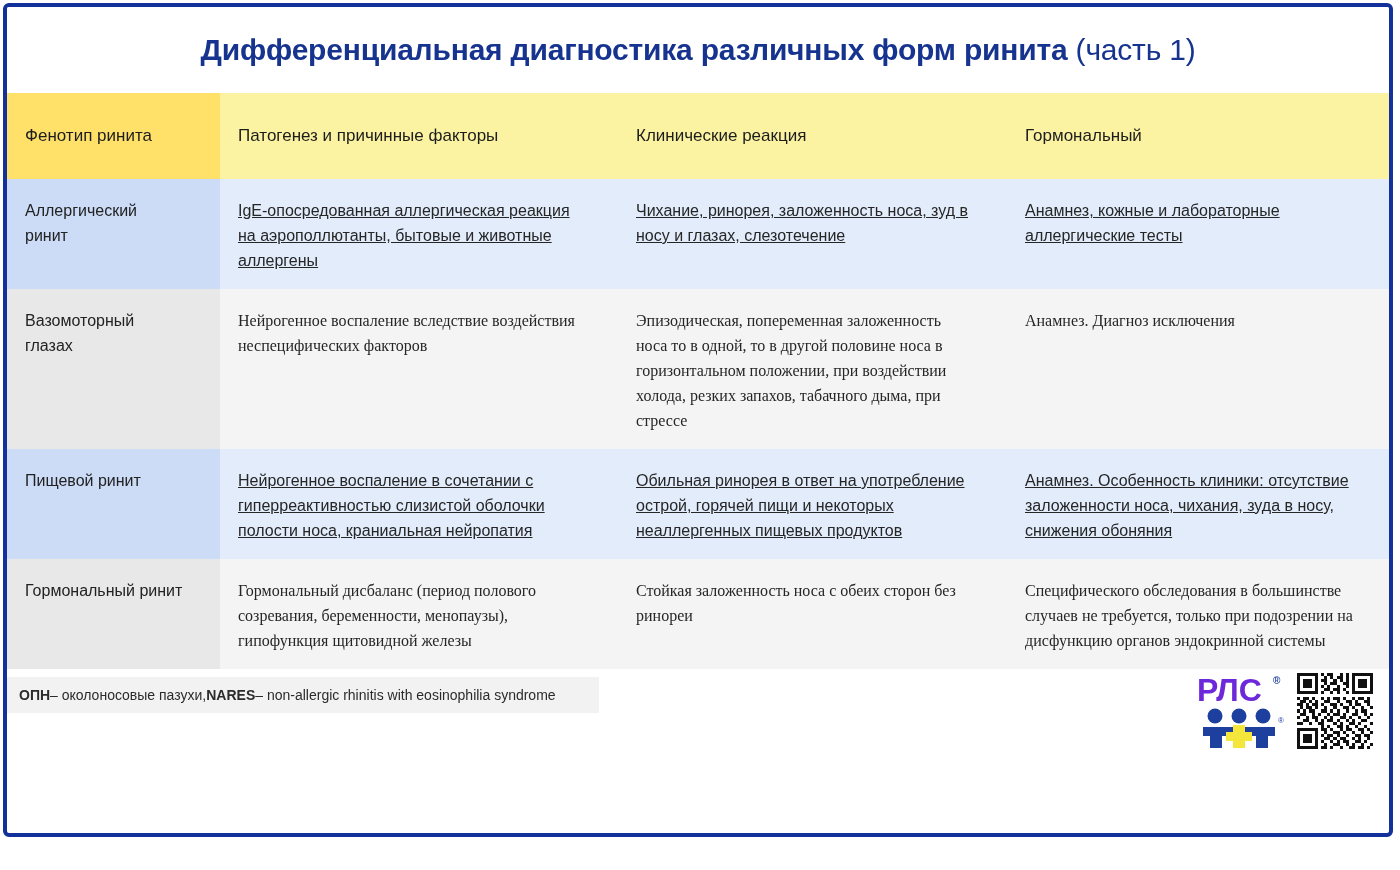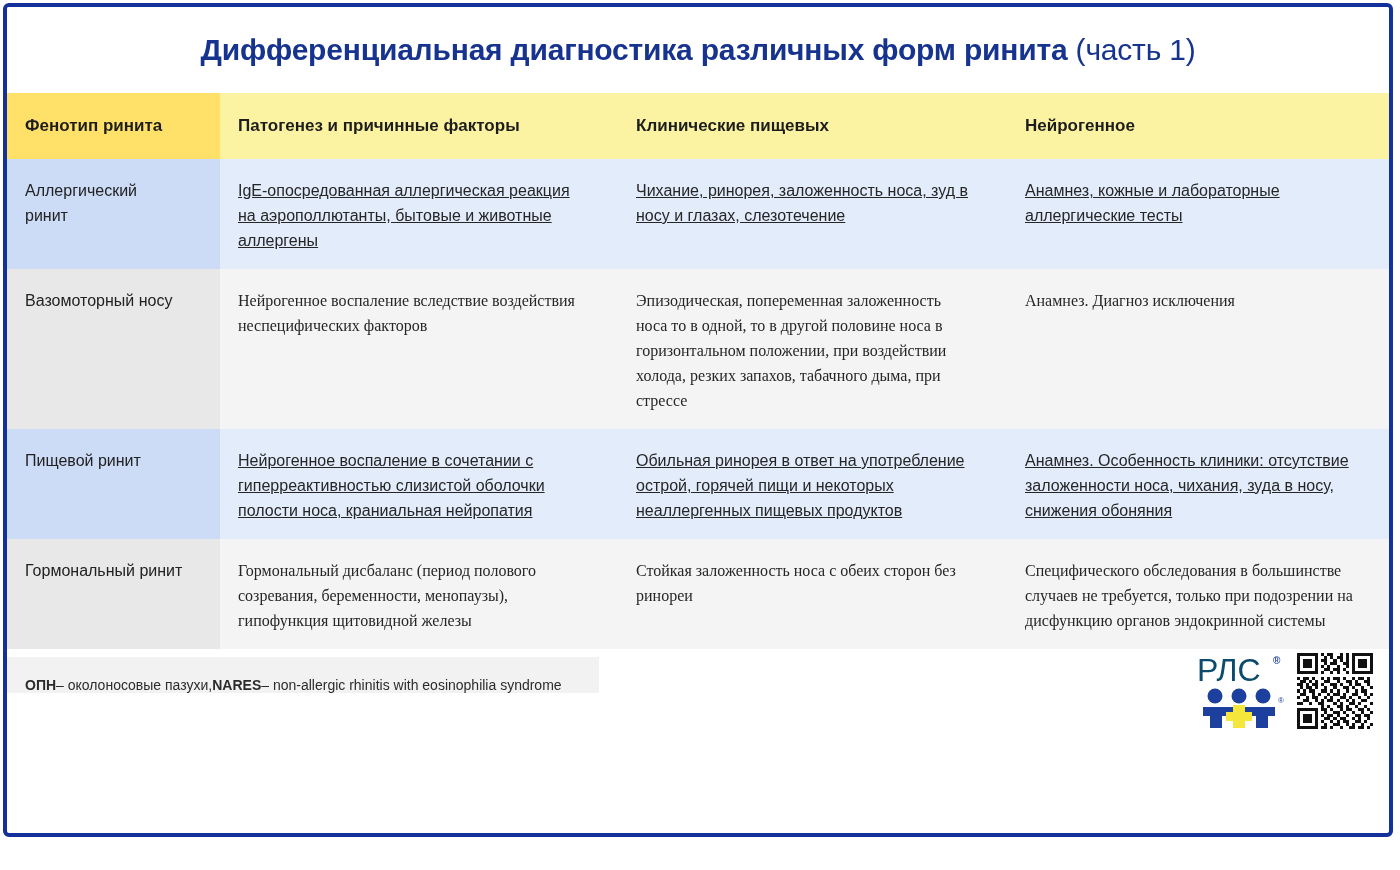--- a/index.html
+++ b/index.html
@@ -40,24 +40,24 @@
   }
   col.c1{width:213px;}
   col.c2{width:398px;}
   col.c3{width:389px;}
   col.c4{width:382px;}
 
   thead th{
     text-align:left;
     vertical-align:middle;
     font-size:17px;
-    font-weight:bold;
+    font-weight:normal;
     color:#1d1d1d;
     height:58px;
-    padding:4px 18px;
+    padding:14px 18px;
   }
   thead th.h1{background:#ffe169;}
   thead th.hx{background:#fbf3a1;}
 
   tbody td{
     vertical-align:top;
     font-size:16px;
     line-height:25px;
     color:#262626;
     padding:19px 36px 16px 18px;
@@ -72,36 +72,36 @@
   
   #footer{
     position:relative;
     height:94px;
     background:#ffffff;
   }
   #footnote{
     position:absolute;left:0;top:8px;
     width:592px;height:36px;
     background:#f2f2f2;
-    display:flex;align-items:flex-end;
-    padding-left:18px;
+    display:flex;align-items:center;
+    padding-left:12px;
     box-sizing:border-box;
     font-size:14px;
     color:#2b2b2b;
     white-space:nowrap;
   }
   #footnote b{font-weight:bold;}
   #brand{
     position:absolute;right:16px;top:4px;
     display:flex;align-items:center;gap:10px;
   }
   
   #rls{width:92px;height:74px;position:relative;}
   #rls-word{
-    font-size:32px;font-weight:normal;color:#0c4a6e;
+    font-size:32px;font-weight:bold;color:#6d28d9;
     letter-spacing:0px;line-height:32px;
     position:absolute;left:2px;top:0;
   }
   #rls-reg{
     position:absolute;left:78px;top:1px;
     font-size:10px;color:#1d3f9e;font-weight:bold;
   }
   #rls-mark{position:absolute;left:0;top:34px;width:92px;height:40px;}
   #rls-reg2{
     position:absolute;left:83px;top:42px;
@@ -126,33 +126,33 @@
     <colgroup>
       <col class="c1">
         <col class="c2">
         <col class="c3">
         <col class="c4">
     </colgroup>
     <thead>
       <tr>
         <th class="h1">Фенотип ринита</th>
         <th class="hx">Патогенез и причинные факторы</th>
-        <th class="hx">Клинические пищевых</th>
-        <th class="hx">Нейрогенное</th>
+        <th class="hx">Клинические реакция</th>
+        <th class="hx">Гормональный</th>
       </tr>
     </thead>
     <tbody>
       <tr class="blue">
         <td class="k">Аллергический ринит</td>
         <td class="v">IgE-опосредованная аллергическая реакция на аэрополлютанты, бытовые и животные аллергены</td>
         <td class="v">Чихание, ринорея, заложенность носа, зуд в носу и глазах, слезотечение</td>
         <td class="v">Анамнез, кожные и лабораторные аллергические тесты</td>
       </tr>
       <tr class="gray">
-        <td class="k">Вазомоторный носу</td>
+        <td class="k">Вазомоторный глазах</td>
         <td class="v">Нейрогенное воспаление вследствие воздействия неспецифических факторов</td>
         <td class="v">Эпизодическая, попеременная заложенность носа то в одной, то в другой половине носа в горизонтальном положении, при воздействии холода, резких запахов, табачного дыма, при стрессе</td>
         <td class="v">Анамнез. Диагноз исключения</td>
       </tr>
       <tr class="blue">
         <td class="k">Пищевой ринит</td>
         <td class="v">Нейрогенное воспаление в сочетании с гиперреактивностью слизистой оболочки полости носа, краниальная нейропатия</td>
         <td class="v">Обильная ринорея в ответ на употребление острой, горячей пищи и некоторых неаллергенных пищевых продуктов</td>
         <td class="v">Анамнез. Особенность клиники: отсутствие заложенности носа, чихания, зуда в носу, снижения обоняния</td>
       </tr>

